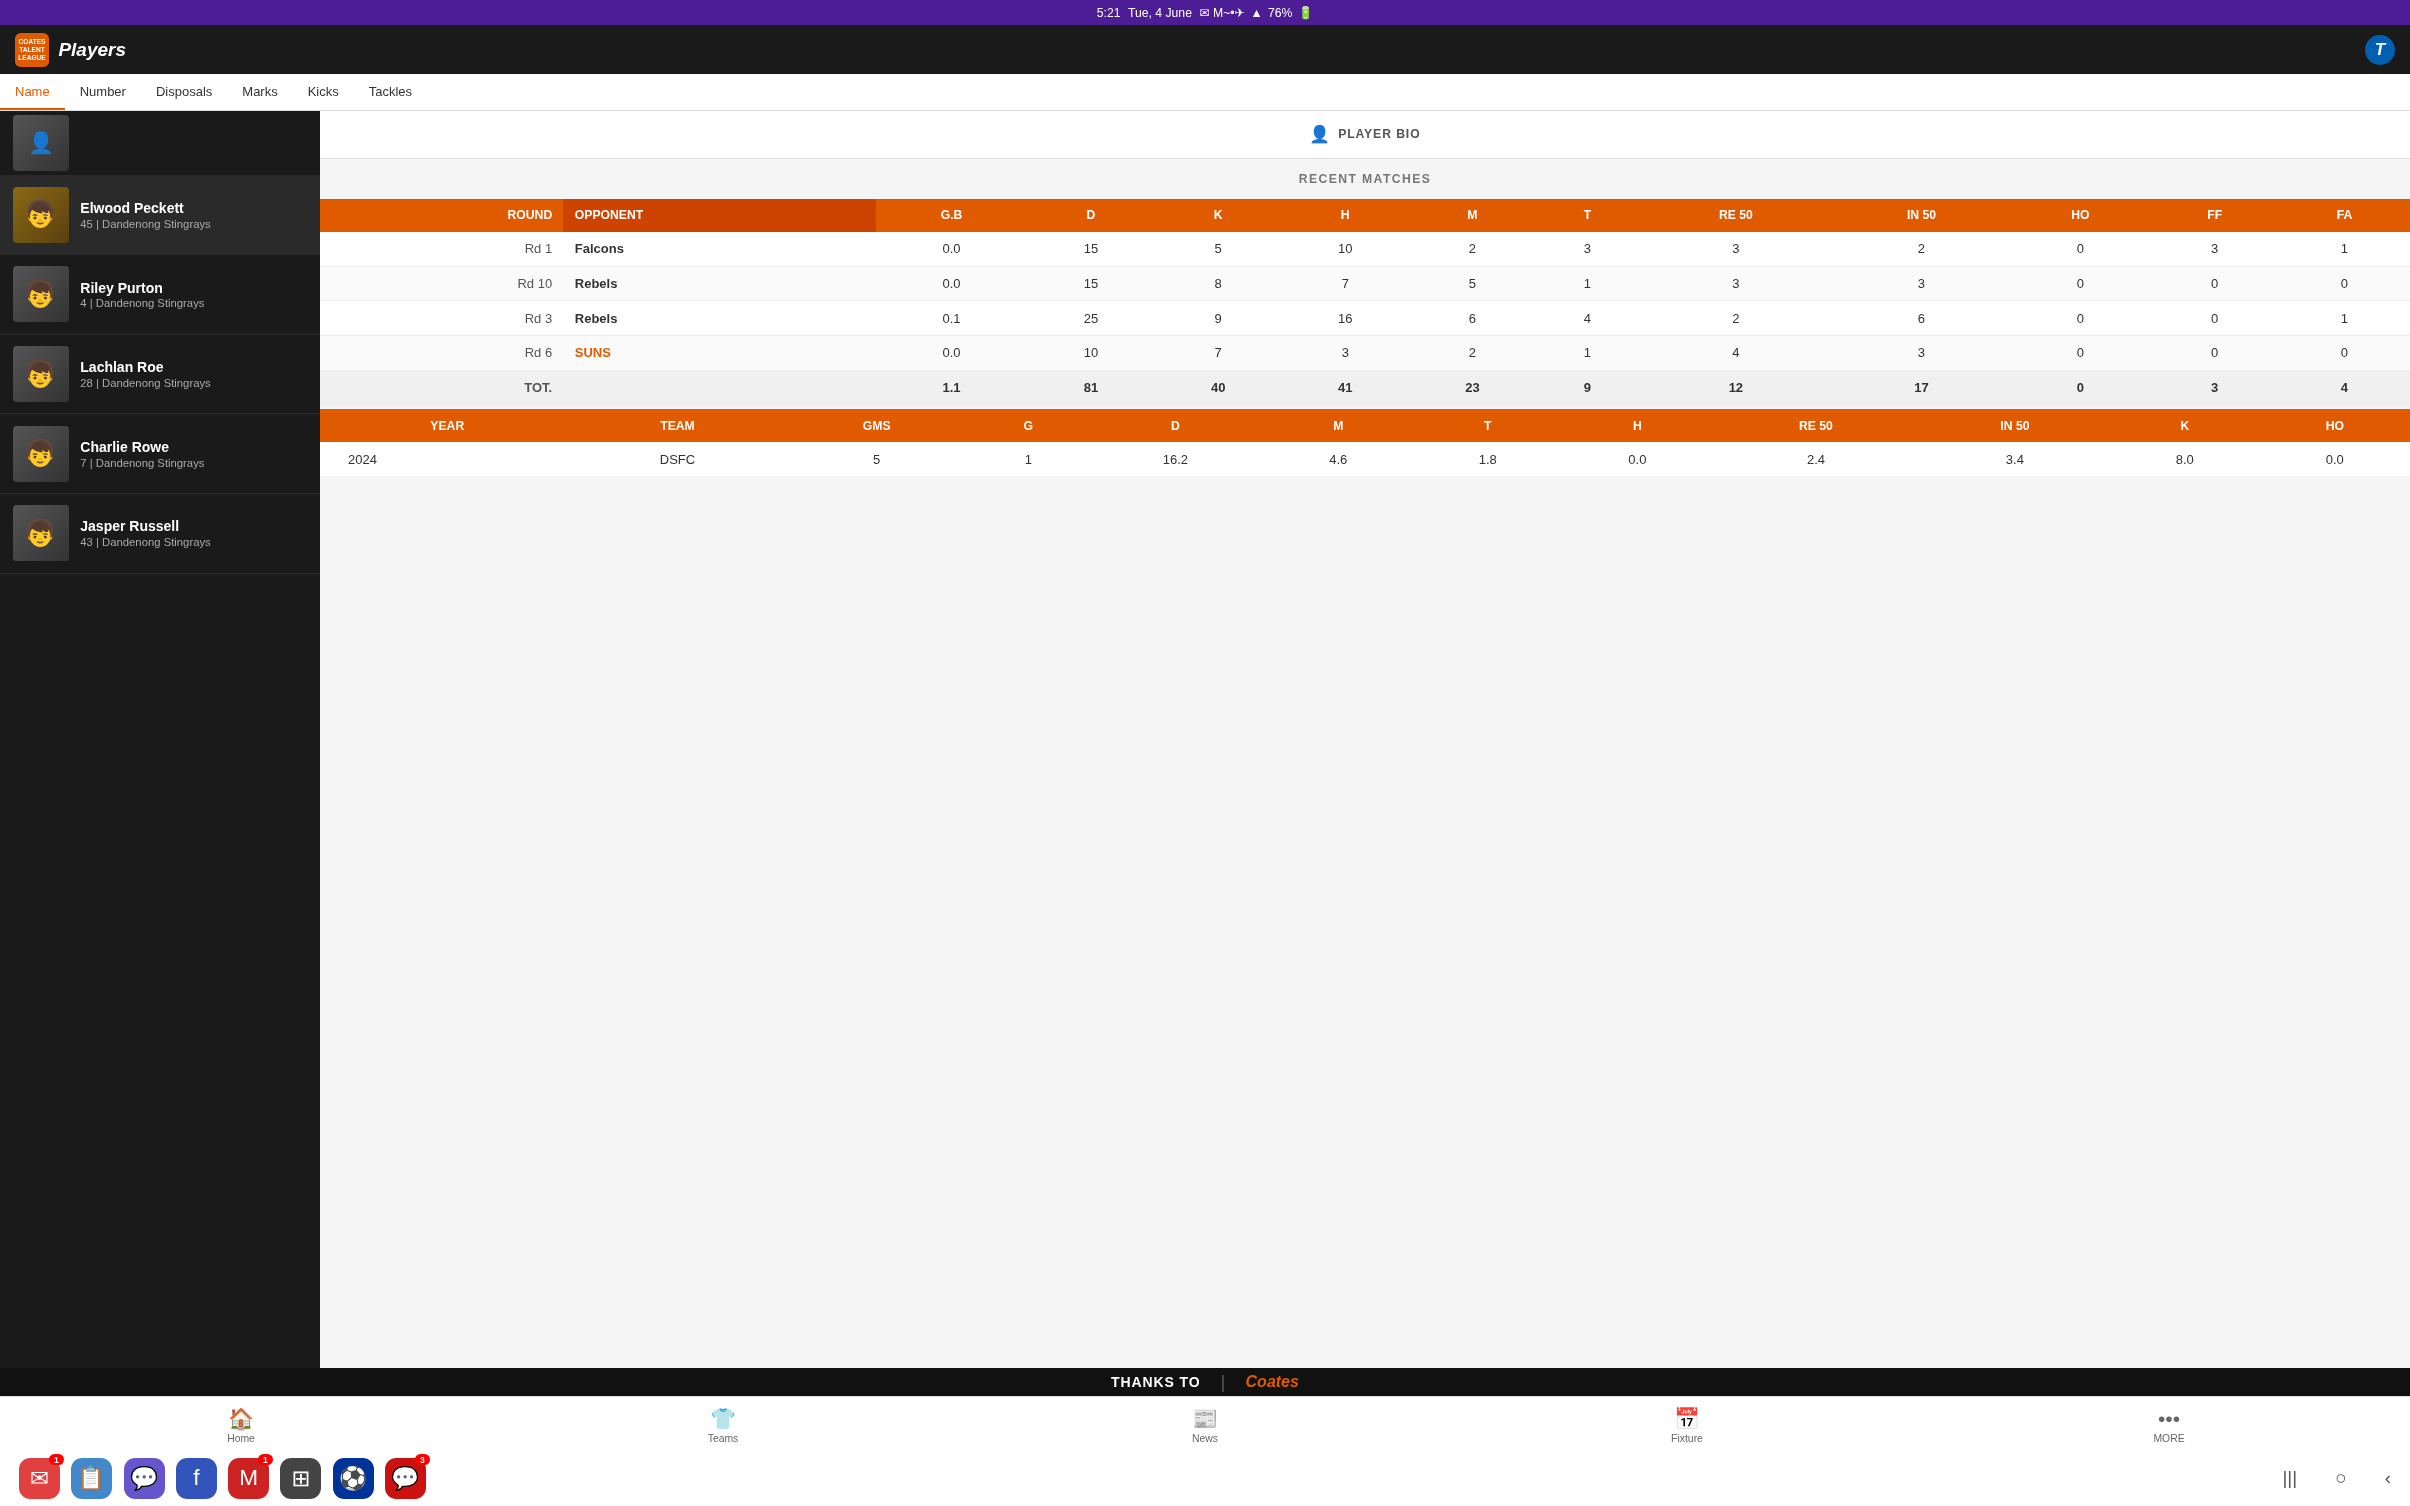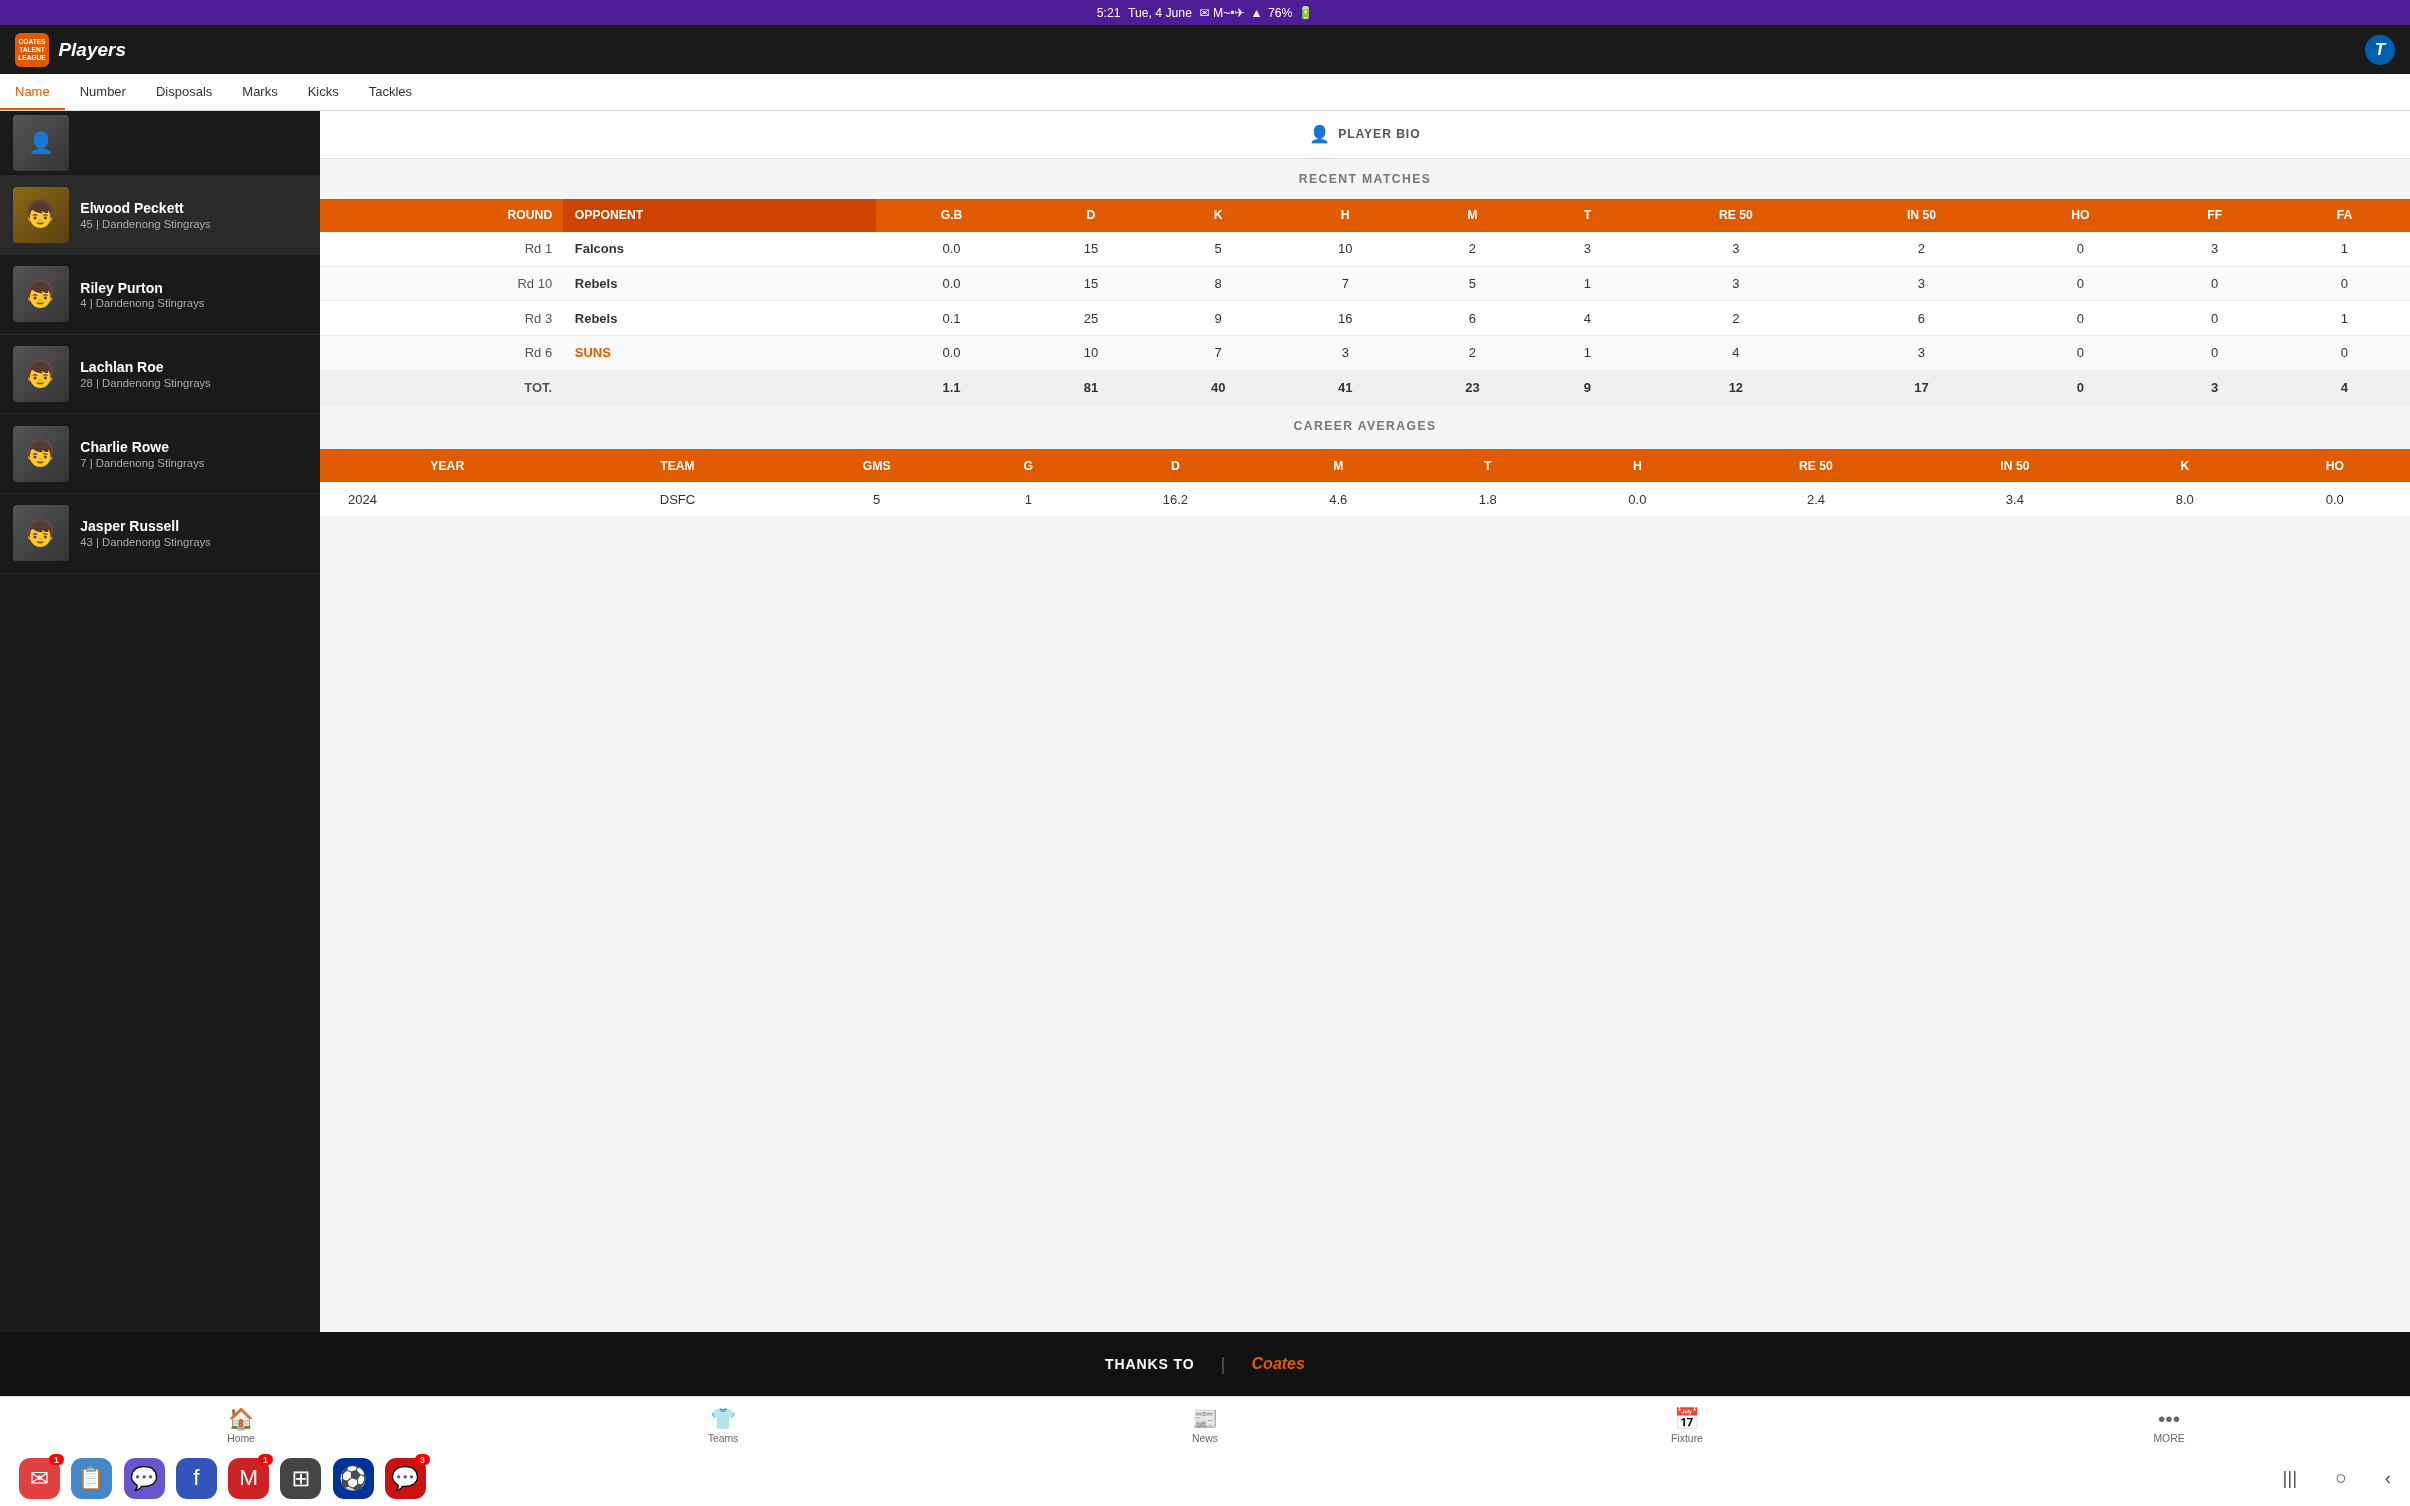--- a/index.html
+++ b/index.html
@@ -246,22 +246,22 @@
       color: #333;
     }
     .career-table tbody td:first-child { text-align: left; padding-left: 28px; }
 
     
     .sponsor-banner {
       background: #111;
       display: flex;
       align-items: center;
       justify-content: center;
-      padding: 21px;
-      gap: 26px;
+      padding: 3px;
+      gap: 20px;
       flex-shrink: 0;
     }
     .thanks-to { color: white; font-size: 14px; font-weight: 600; letter-spacing: 0.9px; }
     .divider-line { color: #555; font-size: 19px; }
     .coates-logo { color: #e05a00; font-size: 16px; font-weight: 800; font-style: italic; }
 
     
     .bottom-nav {
       background: white;
       display: flex;
@@ -530,21 +530,20 @@
   <td>12</td>
   <td>17</td>
   <td>0</td>
   <td>3</td>
   <td>4</td>
 </tr>
           </tbody>
       </table>
     </div>
 
-    <div class="section-header">CAREER AVERAGES</div>
     <div class="career-table-container">
       <table class="career-table">
         <thead>
           <tr>
             <th>YEAR</th>
             <th>TEAM</th>
             <th>GMS</th>
             <th>G</th>
             <th>D</th>
             <th>M</th>

